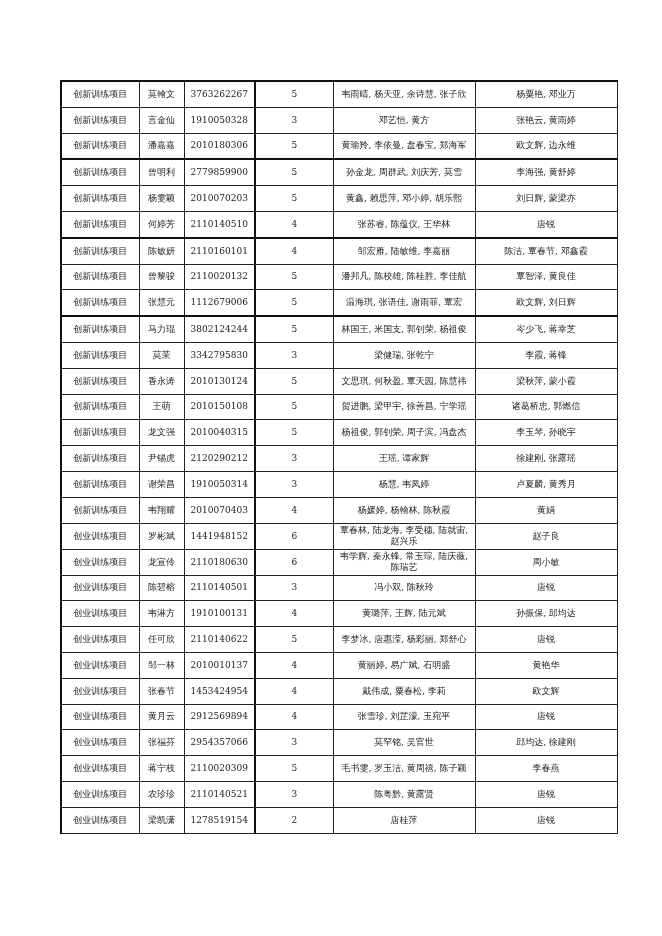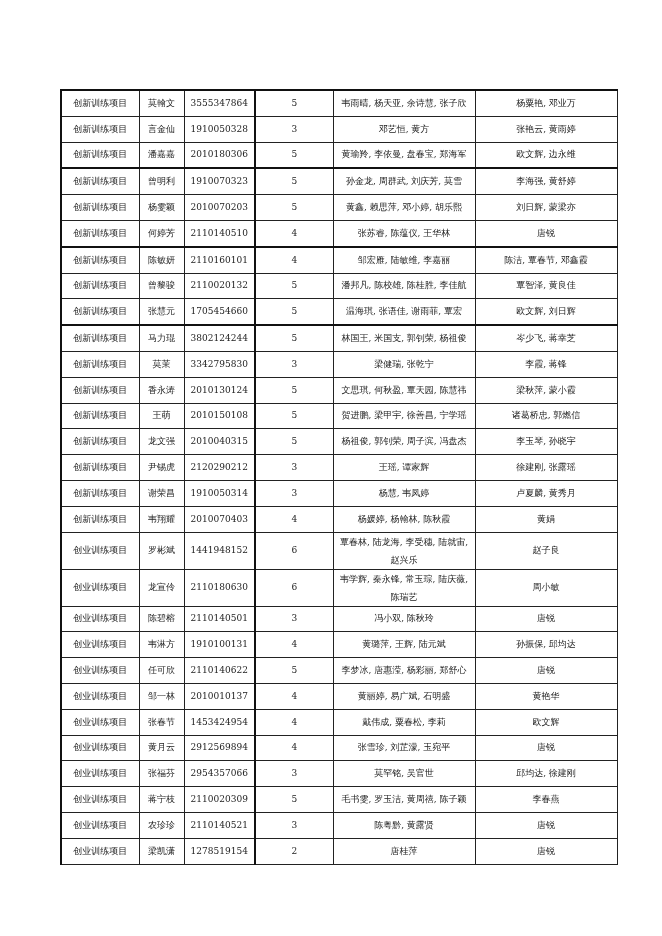--- a/index.html
+++ b/index.html
@@ -1,35 +1,35 @@
 <!DOCTYPE html>
 <html><head>
 <meta charset="utf-8">
 <style>
   html, body { margin: 0; padding: 0; background: #ffffff; }
   body { width: 662px; height: 936px; position: relative; overflow: hidden;
          font-family: "DejaVu Serif", "Liberation Serif", serif; color: #222; }
   table.grid {
-    position: absolute; left: 60px; top: 89px;
+    position: absolute; left: 60px; top: 80px;
     border-collapse: collapse; table-layout: fixed;
     width: 556px;
     border-left: 2px solid #111;
     border-right: 1.5px solid #111;
     border-top: 2px solid #111;
     border-bottom: 1.5px solid #111;
     border-radius: 28px;
   }
   table.grid td {
     border: 1px solid #222;
     text-align: center; vertical-align: middle;
     font-size: 9px; line-height: 11px;
     height: 24.8px; padding: 0 2px;
     white-space: nowrap; overflow: hidden;
   }
-  table.grid td.wrap { white-space: normal; line-height: 18px; margin-top: 38px; }
+  table.grid td.wrap { white-space: normal; line-height: 11px; margin-top: 38px; }
   table.grid col.c1 { width: 78px; }
   table.grid col.c2 { width: 45px; }
   table.grid col.c3 { width: 71px; }
   table.grid col.c4 { width: 78px; }
   table.grid col.c5 { width: 142px; }
   table.grid col.c6 { width: 142px; }
   table.grid td.thickleft { border-left: 2px solid #111; }
   table.grid tr.thicktop td { border-top: 2px solid #111; }
   table.grid tr.tall td { height: 25px; }
 </style>
@@ -42,21 +42,21 @@
       <col class="c2">
       <col class="c3">
       <col class="c4">
       <col class="c5">
       <col class="c6">
   </colgroup>
   <tbody id="tbody">
       <tr>
         <td>创新训练项目</td>
         <td>莫翰文</td>
-        <td>3555347864</td>
+        <td>3763262267</td>
         <td class="thickleft">5</td>
         <td>韦雨晴, 杨天亚, 余诗慧, 张子欣</td>
         <td>杨粟艳, 邓业万</td>
       </tr>
       <tr>
         <td>创新训练项目</td>
         <td>言金仙</td>
         <td>1910050328</td>
         <td class="thickleft">3</td>
         <td>邓艺恒, 黄方</td>
@@ -66,21 +66,21 @@
         <td>创新训练项目</td>
         <td>潘嘉嘉</td>
         <td>2010180306</td>
         <td class="thickleft">5</td>
         <td>黄瑜羚, 李依曼, 盘春宝, 郑海军</td>
         <td>欧文辉, 边永维</td>
       </tr>
       <tr class="thicktop">
         <td>创新训练项目</td>
         <td>曾明利</td>
-        <td>1910070323</td>
+        <td>2779859900</td>
         <td class="thickleft">5</td>
         <td>孙金龙, 周群武, 刘庆芳, 莫雪</td>
         <td>李海强, 黄舒婷</td>
       </tr>
       <tr>
         <td>创新训练项目</td>
         <td>杨雯颖</td>
         <td>2010070203</td>
         <td class="thickleft">5</td>
         <td>黄鑫, 赖思萍, 邓小婷, 胡乐熙</td>
@@ -106,21 +106,21 @@
         <td>创新训练项目</td>
         <td>曾黎骏</td>
         <td>2110020132</td>
         <td class="thickleft">5</td>
         <td>潘邦凡, 陈校雄, 陈桂胜, 李佳航</td>
         <td>覃智泽, 黄良佳</td>
       </tr>
       <tr>
         <td>创新训练项目</td>
         <td>张慧元</td>
-        <td>1705454660</td>
+        <td>1112679006</td>
         <td class="thickleft">5</td>
         <td>温海琪, 张语佳, 谢雨菲, 覃宏</td>
         <td>欧文辉, 刘日辉</td>
       </tr>
       <tr class="thicktop">
         <td>创新训练项目</td>
         <td>马力琨</td>
         <td>3802124244</td>
         <td class="thickleft">5</td>
         <td>林国王, 米国支, 郭钊荣, 杨祖俊</td>

